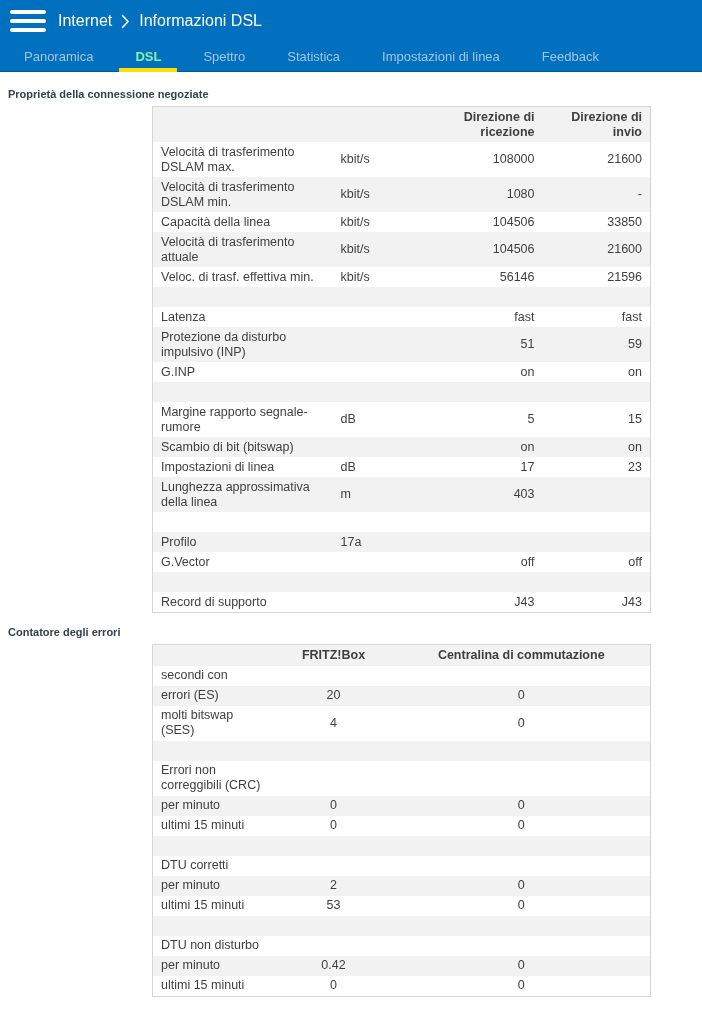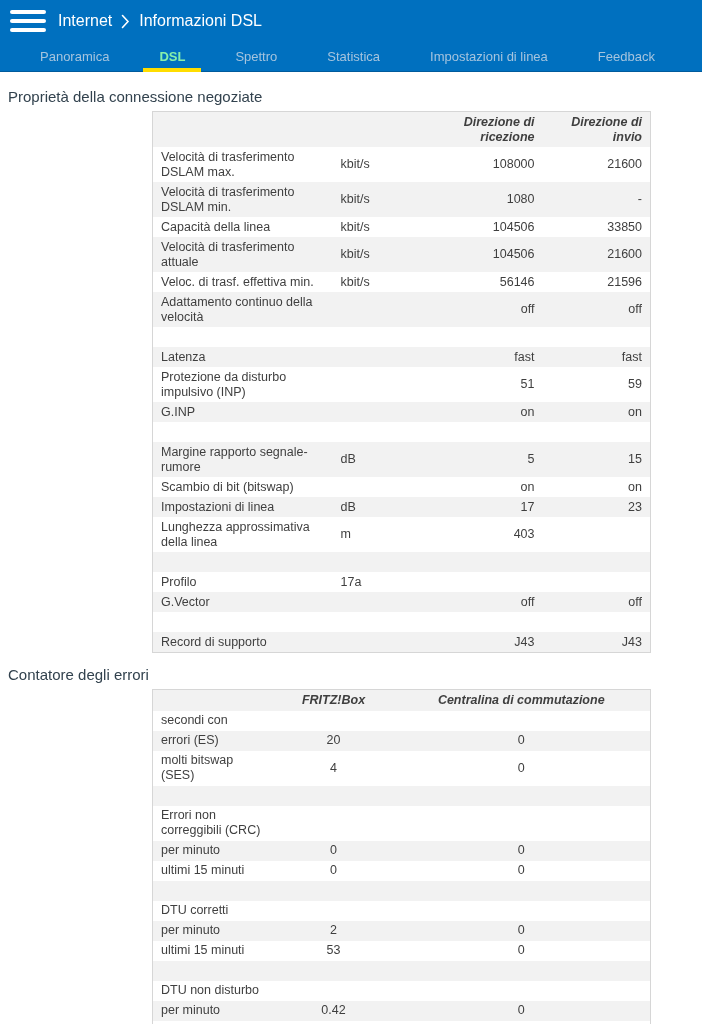--- a/index.html
+++ b/index.html
@@ -43,42 +43,42 @@
     display: flex; align-items: center;
     color: #ffffff; font-size: 16px;
     margin-left: 12px; margin-top: 2px;
   }
   .breadcrumb .sep { margin: 0 9px; display: flex; align-items: center; }
 
   
   .tabbar {
     height: 32px;
     display: flex; align-items: stretch;
-    padding-left: 24px;
-    column-gap: 18px;
+    padding-left: 8px;
+    column-gap: 10px;
   }
   .tab {
     position: relative;
     display: flex; align-items: center;
     padding: 0 16px;
     font-size: 13px;
     color: var(--inactive_tab);
     cursor: pointer;
     white-space: nowrap;
   }
   .tab.active { color: #86efac; font-weight: bold; }
   .tab.active::after {
     content: "";
     position: absolute; left: 0; right: 0; bottom: 0; height: 4px;
     background: var(--accent_yellow);
   }
 
   
   h2.section-title {
-    font-size: 15px; font-weight: normal;
+    font-size: 11px; font-weight: bold;
     color: var(--heading_text);
     margin: 16px 8px 6px 8px;
   }
   h2.section-title.second { margin-top: 13px; }
 
   .tablewrap { margin-left: 152px; width: 498px; }
 
   table {
     width: 498px;
     border-collapse: collapse;
@@ -89,21 +89,21 @@
   }
   th, td {
     padding: 2.5px 8px;
     line-height: 15px;
     vertical-align: middle;
     text-align: left;
     overflow: hidden;
   }
   th { font-weight: bold; height: 21px; }
   td { height: 20px; }
-  thead tr { background: var(--row_stripe); font-style: italic; }
+  thead tr { background: var(--row_stripe); }
   tbody tr:nth-child(even) { background: var(--row_stripe); }
   tbody tr:nth-child(odd) { background: #ffffff; }
 
   
   table.t1 th:nth-child(3), table.t1 td:nth-child(3),
   table.t1 th:nth-child(4), table.t1 td:nth-child(4) { text-align: right; }
 
   
   table.t2 th:nth-child(2), table.t2 td:nth-child(2),
   table.t2 th:nth-child(3), table.t2 td:nth-child(3) { text-align: center; }
@@ -181,26 +181,20 @@
             <td>104506</td>
             <td>21600</td>
           </tr>
           <tr>
             <td>Veloc. di trasf. effettiva min.</td>
             <td>kbit/s</td>
             <td>56146</td>
             <td>21596</td>
           </tr>
           <tr>
-            <td>Adattamento continuo della velocità</td>
-            <td></td>
-            <td>off</td>
-            <td>off</td>
-          </tr>
-          <tr>
             <td></td>
             <td></td>
             <td></td>
             <td></td>
           </tr>
           <tr>
             <td>Latenza</td>
             <td></td>
             <td>fast</td>
             <td>fast</td>

